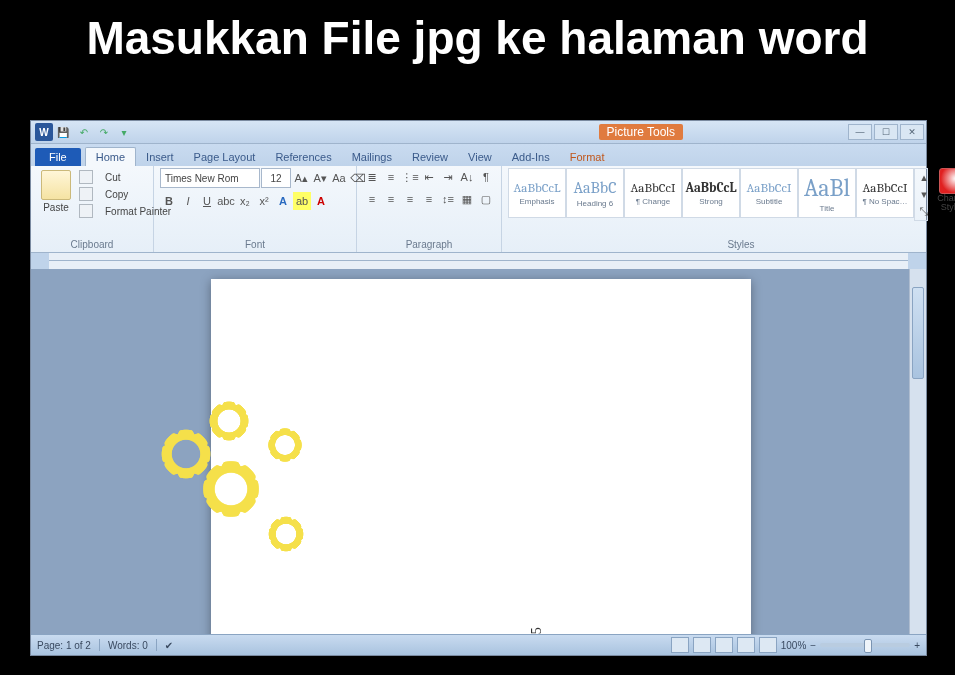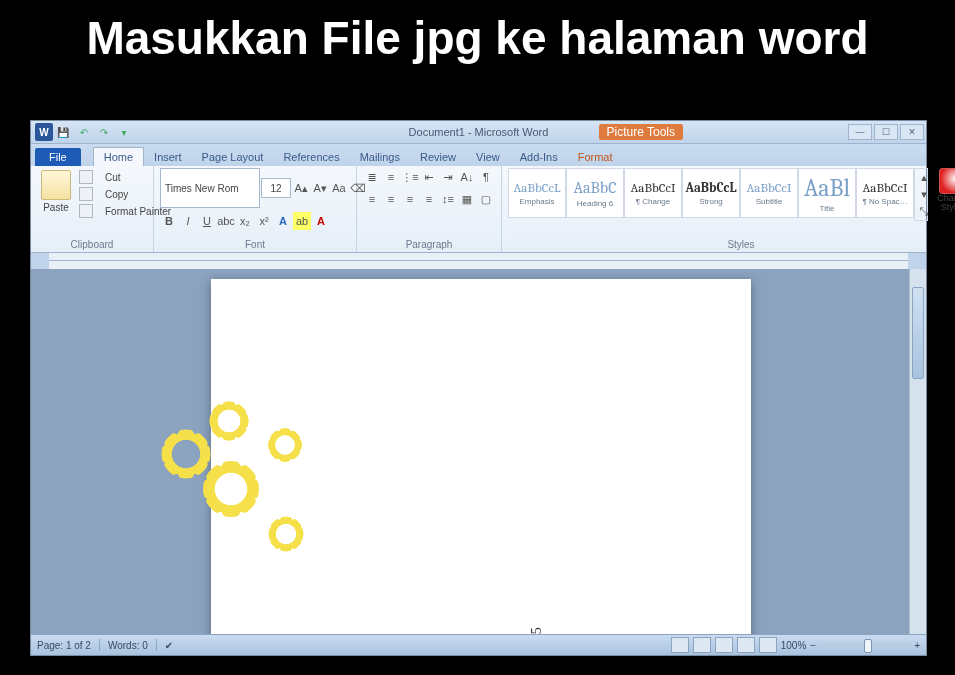--- a/index.html
+++ b/index.html
@@ -11,35 +11,35 @@
   .qat{display:flex;gap:2px;padding:0 4px}
   .qat .qbtn{width:16px;height:16px;border:1px solid transparent;border-radius:2px;display:flex;align-items:center;justify-content:center;font-size:10px;color:#4a6}
   .qat .qbtn.word{background:#2b579a;color:#fff;font-weight:700}
   .titlebar .doc-title{position:absolute;left:0;right:0;text-align:center;pointer-events:none}
   .titlebar .ctx{position:absolute;left:50%;transform:translateX(120px);background:#e07b3f;color:#fff;font-size:12px;padding:1px 8px;border-radius:2px}
   .winbtns{margin-left:auto;display:flex;gap:2px;padding-right:2px}
   .winbtns div{width:22px;height:14px;background:#d9e6f3;border:1px solid #9fb4cc;font-size:9px;display:flex;align-items:center;justify-content:center;color:#567}
 
   
   .tabrow{height:22px;display:flex;align-items:flex-end;font-size:11px;color:#3a5a8a;padding-left:4px;background:linear-gradient(#C9DBF0,#BFD3EA)}
-  .filebtn{background:#1e5bb7;color:#fff;padding:3px 14px;border-radius:2px 2px 0 0;margin-right:12px;font-size:11px}
+  .filebtn{background:#1e5bb7;color:#fff;padding:3px 14px;border-radius:2px 2px 0 0;margin-right:4px;font-size:11px}
   .tab{padding:3px 10px;cursor:default}
   .tab.active{background:#F4F8FC;border:1px solid #9fb4cc;border-bottom:none;border-radius:2px 2px 0 0;color:#3a5a8a}
   .tab.ctx{color:#c0571c}
 
   
   .ribbon{height:86px;background:linear-gradient(#F4F8FC,#E6EFF8);border-bottom:1px solid #9fb4cc;display:flex;font-size:10px;color:#444}
   .group{border-right:1px solid #c6d4e4;padding:2px 6px;display:flex;flex-direction:column}
   .group .body{flex:1;display:flex;align-items:flex-start;gap:4px}
   .group .label{text-align:center;font-size:10px;color:#6a7a8e;padding-top:1px}
   .bigbtn{display:flex;flex-direction:column;align-items:center;justify-content:flex-start;padding:2px 4px;gap:2px}
   .bigbtn .ico{width:28px;height:28px;border:1px solid #cbb97a;background:linear-gradient(#fff6d8,#f5e3a3);border-radius:2px}
   .smallrow{display:flex;align-items:center;gap:12px;font-size:10px;color:#444;white-space:nowrap}
   .smallrow .ic{width:12px;height:12px;border:1px solid #b0b8c0;background:#eef2f6}
-  .fontname{border:1px solid #a8b8cc;background:#fff;height:18px;padding:10px 4px;display:flex;align-items:center;font-size:10px;min-width:90px}
+  .fontname{border:1px solid #a8b8cc;background:#fff;height:18px;padding:0 4px;display:flex;align-items:center;font-size:10px;min-width:90px}
   .fontsize{border:1px solid #a8b8cc;background:#fff;height:18px;width:28px;display:flex;align-items:center;justify-content:center;font-size:10px}
   .tbico{width:16px;height:16px;border:1px solid transparent;display:flex;align-items:center;justify-content:center;font-size:11px;color:#555}
   .tbrow{display:flex;gap:1px;align-items:center}
   .stylebox{width:56px;height:48px;border:1px solid #d0dae6;background:#fff;display:flex;flex-direction:column;align-items:center;justify-content:center;font-size:9px;color:#888}
   .stylebox .prev{font-family:Cambria,serif;font-size:13px;color:#7aa0c8}
   .stylebox .nm{font-size:8px;color:#6a7a8e;margin-top:2px}
   .chg{display:flex;flex-direction:column;align-items:center;justify-content:center;width:42px}
   .chg .ico{width:26px;height:24px;background:radial-gradient(circle at 60% 40%,#fff,#e02020 70%);border-radius:3px;border:1px solid #c55}
   .ruler{height:16px;background:#E8EFF7;border-bottom:1px solid #c0cada;position:relative;margin:0 18px}
   .ruler::before{content:"";position:absolute;left:0;right:0;top:7px;height:1px;background:#9fb4cc}
@@ -71,21 +71,20 @@
 <div class="word-window">
 
   <div class="titlebar">
     <div class="qat">
       <div class="qbtn word">W</div>
       <div class="qbtn">💾</div>
       <div class="qbtn">↶</div>
       <div class="qbtn">↷</div>
       <div class="qbtn">▾</div>
     </div>
-    <div class="doc-title">Document1 - Microsoft Word</div>
     <div class="ctx">Picture Tools</div>
     <div class="winbtns">
       <div>—</div>
       <div>☐</div>
       <div>✕</div>
     </div>
   </div>
 
   <div class="tabrow">
     <div class="filebtn">File</div>

